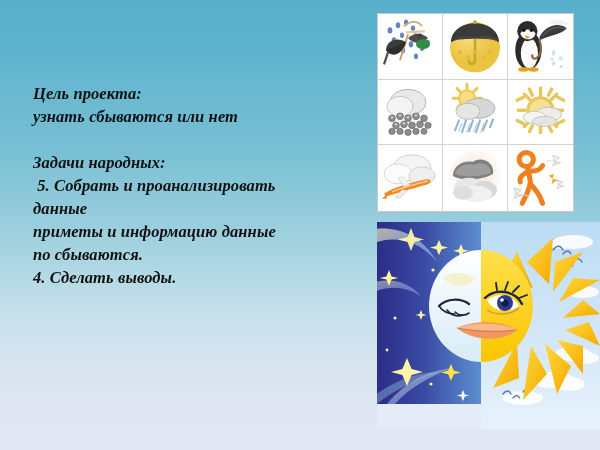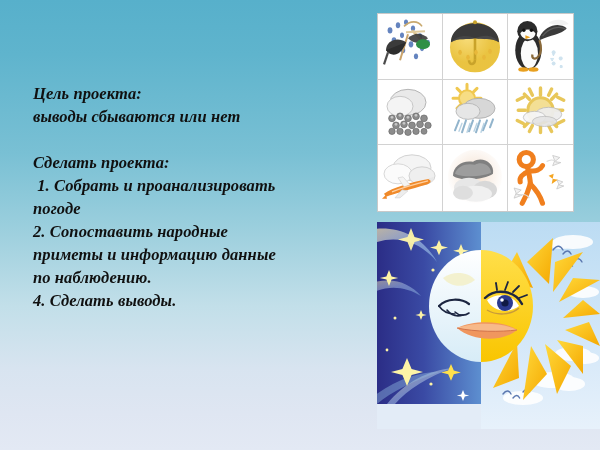--- a/index.html
+++ b/index.html
@@ -92,28 +92,27 @@
   }
   #sunmoon svg { display:block; width:100%; height:100%; }
 </style>
 </head>
 <body>
 
 <div id="slide">
 
   <div id="text-block">
     <div class="txt-line">Цель проекта:</div>
-    <div class="txt-line">выводы сбываются или нет</div>
+    <div class="txt-line">узнать сбываются или нет</div>
     <div class="txt-line spacer-line"></div>
-    <div class="txt-line">Сделать проекта:</div>
-    <div class="txt-line"> 1. Собрать и проанализировать</div>
-    <div class="txt-line">погоде</div>
-    <div class="txt-line">2. Сопоставить народные</div>
+    <div class="txt-line">Задачи народных:</div>
+    <div class="txt-line"> 5. Собрать и проанализировать</div>
+    <div class="txt-line">данные</div>
     <div class="txt-line">приметы и информацию данные</div>
-    <div class="txt-line">по наблюдению.</div>
+    <div class="txt-line">по сбываются.</div>
     <div class="txt-line">4. Сделать выводы.</div>
   </div>
 
   <div id="icon-grid">
 
     <div class="grid-cell">
       <div class="cell-art">
         <svg viewBox="0 0 64 64">
           <g fill="#4a6fb5" opacity=".85">
             <ellipse cx="12" cy="16" rx="2.4" ry="3.2"></ellipse>

